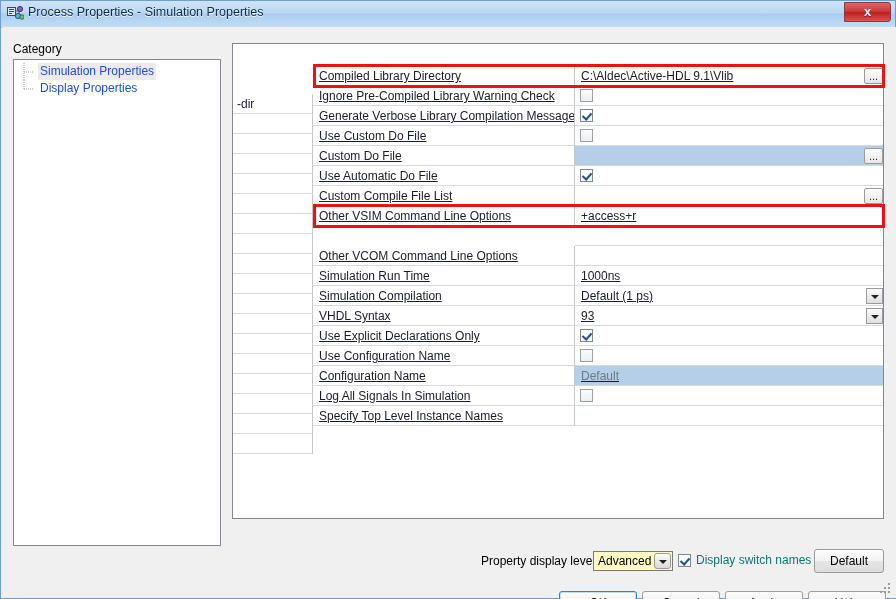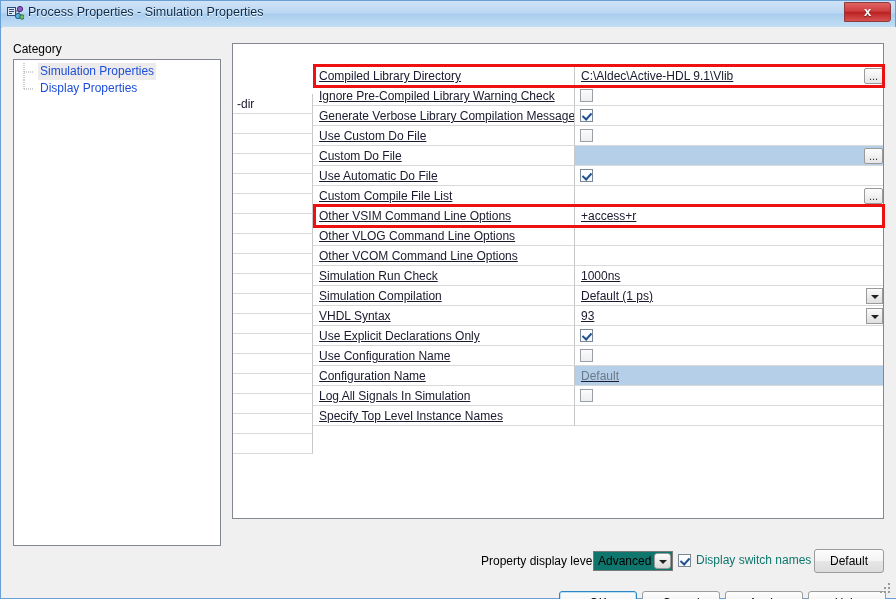--- a/index.html
+++ b/index.html
@@ -169,21 +169,21 @@
     z-index:40;
   }
 
   
   .pd-label{
     position:absolute;left:479px;top:527px;font-size:12px;color:#000;
   }
   .pd-select{
     position:absolute;left:591px;top:524px;width:80px;height:20px;
     box-sizing:border-box;
-    border:1px solid #7a7a7a;background:#0f766e;
+    border:1px solid #7a7a7a;background:#fef9c3;
     cursor:pointer;
   }
   .pd-select .val{
     position:absolute;left:4px;top:1px;line-height:17px;font-size:12px;color:#000;
   }
   .pd-select .btn{
     position:absolute;right:1px;top:1px;width:17px;height:16px;
     box-sizing:border-box;border:1px solid #9a9a9a;
     background:linear-gradient(to bottom,#fbfbfb,#dadada);
   }
@@ -323,31 +323,30 @@
                 <span class="dots">...</span>
               </span></div>
           </div>
           <div class="row">
             <div class="cell c0"></div>
             <div class="cell c1">Other VSIM Command Line Options</div>
             <div class="cell c2"><span>+access+r</span></div>
           </div>
           <div class="row">
             <div class="cell c0"></div>
-            <div class="cell c1">Other VLOG Command Line Options</div>
             <div class="cell c2"><span></span></div>
           </div>
           <div class="row">
             <div class="cell c0"></div>
             <div class="cell c1">Other VCOM Command Line Options</div>
             <div class="cell c2"><span></span></div>
           </div>
           <div class="row">
             <div class="cell c0"></div>
-            <div class="cell c1">Simulation Run Check</div>
+            <div class="cell c1">Simulation Run Time</div>
             <div class="cell c2"><span>1000ns</span></div>
           </div>
           <div class="row">
             <div class="cell c0"></div>
             <div class="cell c1">Simulation Compilation</div>
             <div class="cell c2"><span>Default (1 ps)</span><span class="ddbtn">
                 <i class="arr"></i>
               </span></div>
           </div>
           <div class="row">

